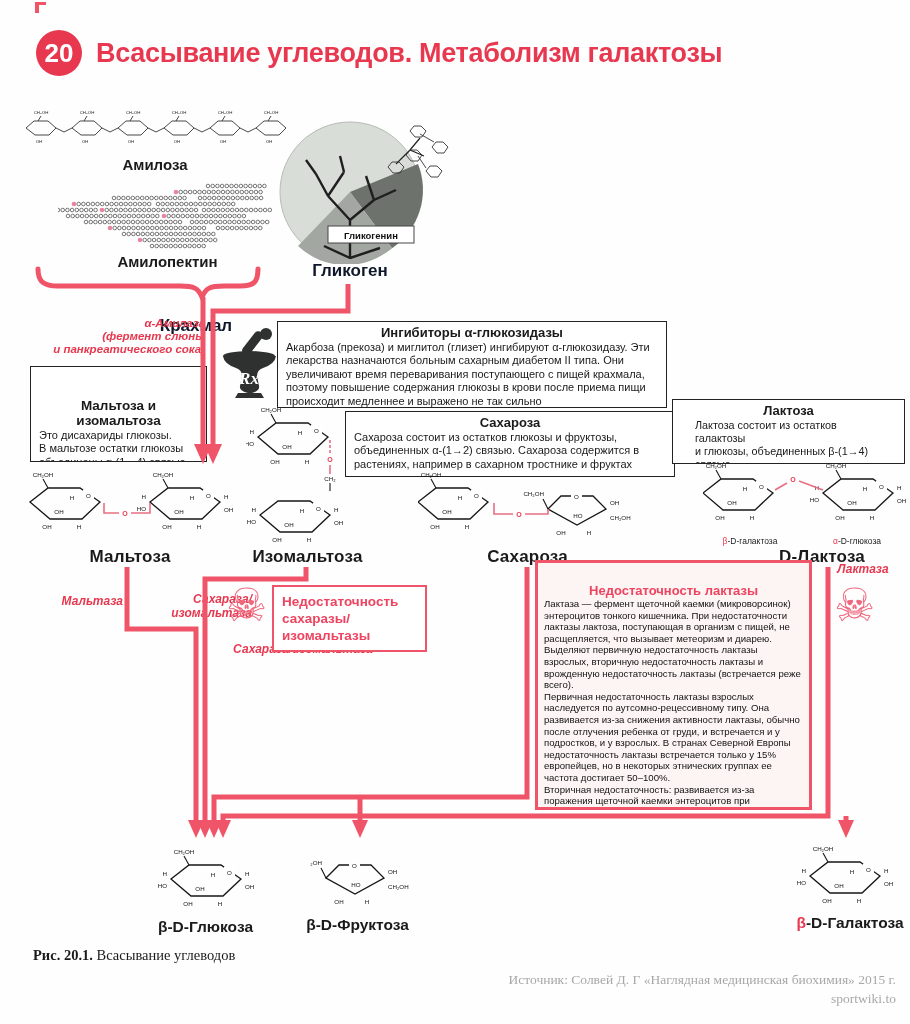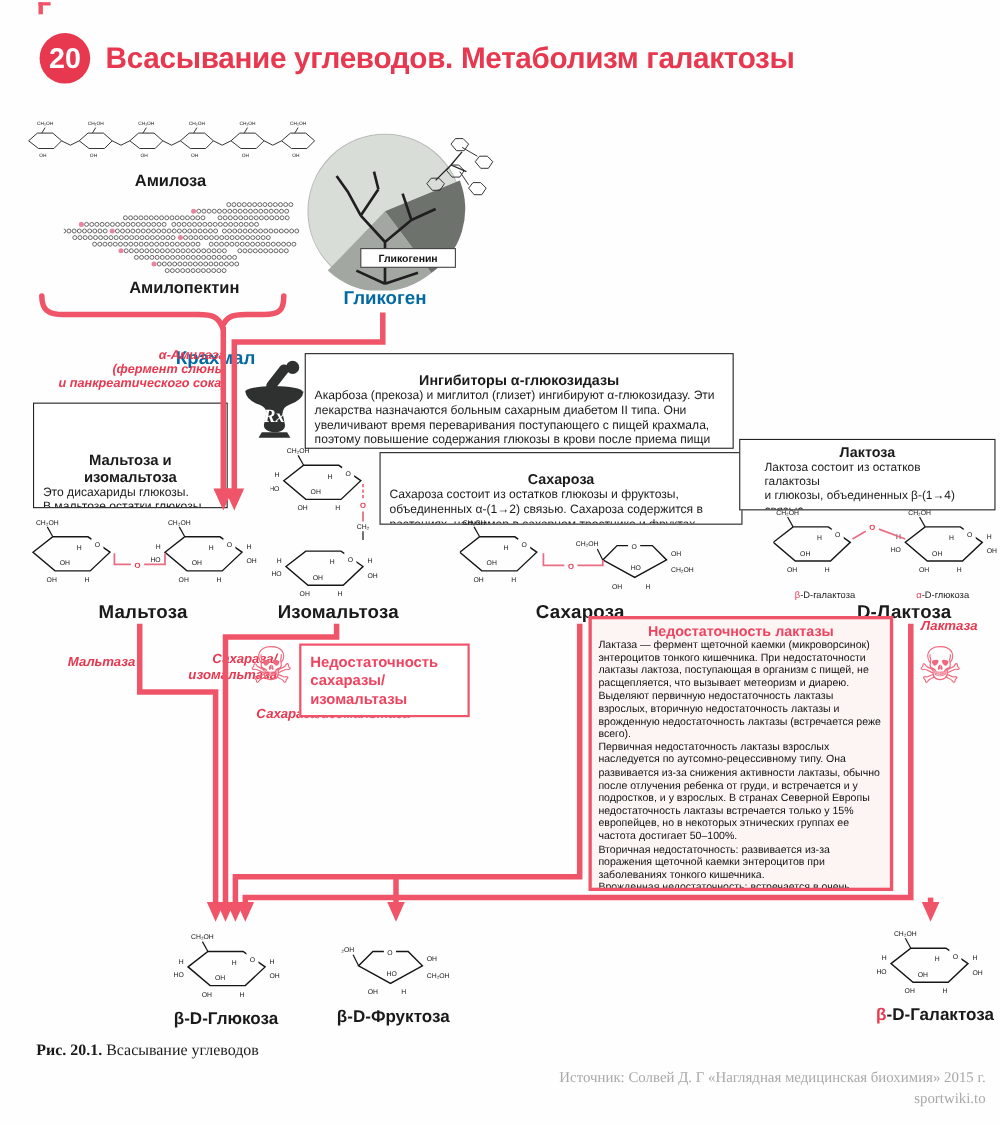--- a/index.html
+++ b/index.html
@@ -1,24 +1,24 @@
 <!DOCTYPE html>
 <html><head>
 <meta charset="utf-8">
 <style>
   html,body{margin:0;padding:0;background:#fff;}
   #page{position:relative;width:910px;height:1024px;background:#fefefe;overflow:hidden;
         font-family:"Liberation Sans",sans-serif;color:#1a1a1a;}
   .abs{position:absolute;}
-  .box{background:#fff;border:1.5px solid #222;padding:16px 8px 4px;box-sizing:border-box;overflow:hidden;}
+  .box{background:#fff;border:1.5px solid #222;padding:3px 8px 4px;box-sizing:border-box;overflow:hidden;}
   .box h4{margin:0 0 1px;text-align:center;font-size:13px;font-weight:bold;}
   .box .bodytxt{font-size:11px;line-height:13.4px;}
   .pre{white-space:pre-line;}
   .pinklbl{color:#e7384f;font-weight:bold;font-style:italic;font-size:11.5px;line-height:13px;}
-  .seclbl{color:#0369a1;font-weight:bold;font-size:17px;text-align:center;}
+  .seclbl{color:#0f172a;font-weight:bold;font-size:17px;text-align:center;}
   .struct-label{font-weight:bold;font-size:17px;text-align:center;letter-spacing:.2px;}
   .struct-label-sm{font-weight:bold;font-size:15.5px;text-align:center;}
   .blk-label{font-weight:bold;font-size:15px;text-align:center;}
   .unitlbl{font-size:8.5px;text-align:center;color:#222;}
   .skull{color:#f0687e;font-size:46px;line-height:46px;}
   .at{font-size:6.2px;fill:#111;font-family:"Liberation Sans",sans-serif;}
   .att{font-size:4.4px;fill:#222;font-family:"Liberation Sans",sans-serif;}
   .pkt{fill:#e7384f;font-size:7px;font-weight:bold;font-family:"Liberation Sans",sans-serif;}
   .ring{fill:none;stroke:#161616;stroke-width:1.3;}
   .mring{fill:none;stroke:#333;stroke-width:.9;}
@@ -582,21 +582,21 @@
   <div class="abs pinklbl" style="left:832px;top:563px;width:62px;font-size:12px;text-align:center;">Лактаза</div>
 
   <div class="abs skull" style="left:226px;top:582px;">☠</div>
   <div class="abs skull" style="left:834px;top:582px;">☠</div>
 
   <div class="abs pre" style="left:272px;top:585px;width:155px;border:2px solid #ef5468;background:#fff;color:#ee4460;
               font-weight:bold;font-size:13.5px;line-height:17px;padding:6px 8px;box-sizing:border-box;">Недостаточность
 сахаразы/изомальтазы</div>
 
   <div class="abs" style="left:535px;top:560px;width:277px;height:250px;border:3px solid #ef5468;background:#fdf4f4;
-              padding:3px 6px;box-sizing:border-box;overflow:hidden;">
+              padding:20px 6px;box-sizing:border-box;overflow:hidden;">
     <div style="text-align:center;font-size:13px;font-weight:bold;color:#ee4460;">Недостаточность лактазы</div>
     <div class="pre" style="font-size:9.6px;line-height:11.6px;color:#111;">Лактаза — фермент щеточной каемки (микроворсинок) энтероцитов тонкого кишечника. При недостаточности лактазы лактоза, поступающая в организм с пищей, не расщепляется, что вызывает метеоризм и диарею. Выделяют первичную недостаточность лактазы взрослых, вторичную недостаточность лактазы и врожденную недостаточность лактазы (встречается реже всего).
 Первичная недостаточность лактазы взрослых наследуется по аутсомно-рецессивному типу. Она развивается из-за снижения активности лактазы, обычно после отлучения ребенка от груди, и встречается и у подростков, и у взрослых. В странах Северной Европы недостаточность лактазы встречается только у 15% европейцев, но в некоторых этнических группах ее частота достигает 50–100%.
 Вторичная недостаточность: развивается из-за поражения щеточной каемки энтероцитов при заболеваниях тонкого кишечника.
 Врожденная недостаточность: встречается в очень редких случаях, лактаза полностью отсутствует.</div>
   </div>
 
   <svg id="glucose-svg" class="abs" style="left:158px;top:843px;" width="102" height="74">
       <g transform="translate(13,15)">
         <polygon class="ring" points="0,21 18,7 50,7 70,21 52,38 20,38"></polygon>

